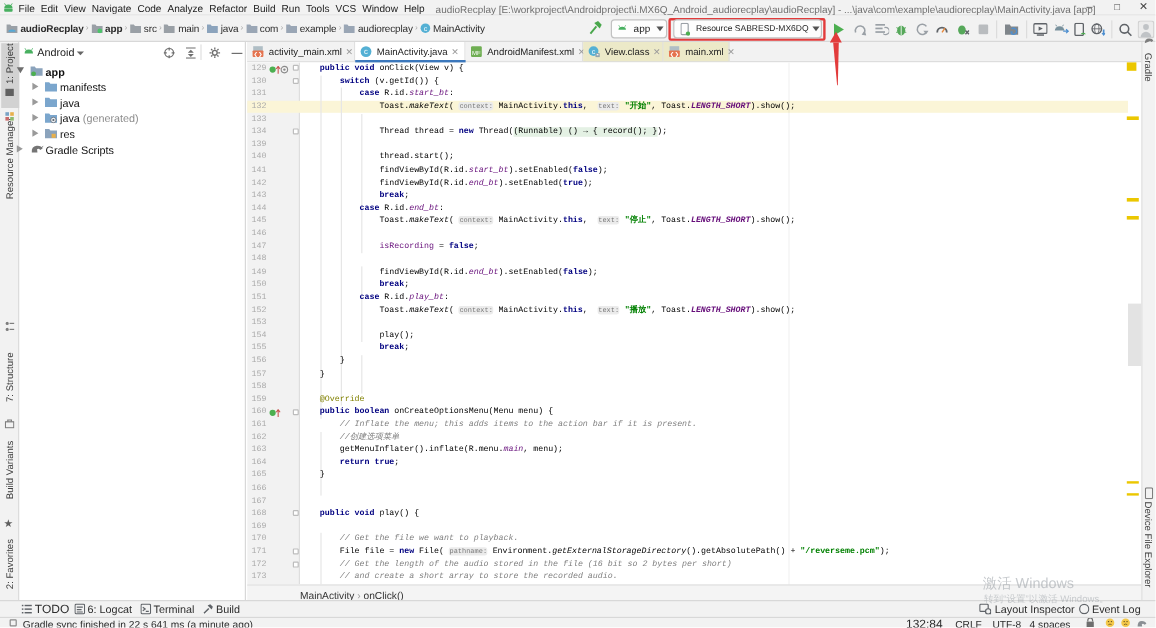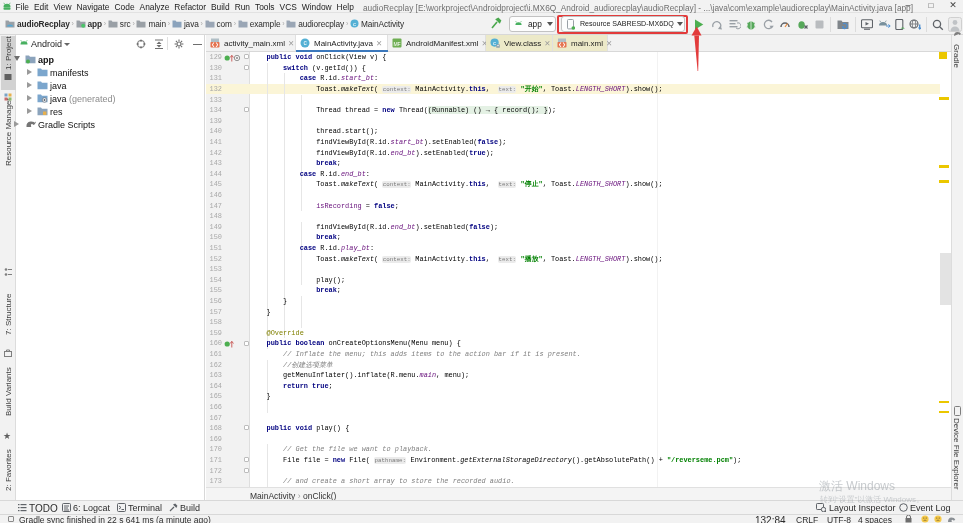--- a/index.html
+++ b/index.html
@@ -36,21 +36,21 @@
 .tab svg{flex-shrink:0}
 .tx{color:#9a9a9a;font-size:7.5px;margin-left:3px}
 
 #editor{position:absolute;left:206px;top:52px;width:745px;height:435px;background:#fff;overflow:hidden}
 #gutter{position:absolute;left:0;top:0;width:44px;height:435px;background:#f2f2f2;border-right:1px solid #dedede}
 .ln{position:absolute;left:0;width:16px;text-align:right;font:6.9px/10.6px "Liberation Mono",monospace;color:#a9a9a9}
 .cl{position:absolute;left:44px;white-space:pre;font:6.9px/10.6px "Liberation Mono",monospace;color:#000}
 .k{color:#000080;font-weight:bold}
 .s{color:#008000;font-weight:bold}
 .sf{color:#660e7a;font-style:italic}
-.cst{color:#660e7a;font-style:italic;font-weight:normal}
+.cst{color:#660e7a;font-style:italic;font-weight:bold}
 .fld{color:#660e7a}
 .m{font-style:italic}
 .c{color:#808080;font-style:italic}
 .a{color:#808000}
 .hint{background:#ebebeb;color:#787878;border-radius:2px;font-size:5.8px;font-style:normal;font-weight:normal;padding:0 0.5px}
 .fold{background:#e4f1e4}
 .ig{position:absolute;width:1px;background:#e6e6e6}
 .fbox{position:absolute;width:5px;height:5px;border:1px solid #bdbdbd;background:#fff;border-radius:1px}
 
 #bcrumb{position:absolute;left:206px;top:487px;width:745px;height:13px;background:#f4f4f4;border-top:1px solid #e0e0e0;font-size:8.5px;color:#333}
@@ -479,20 +479,21 @@
 <div class="cl" style="top:275.8px"><span style="white-space:pre">    </span><span class="a">@Override</span></div>
 <div class="cl" style="top:286.4px"><span style="white-space:pre">    </span><span class="k">public</span> <span class="k">boolean</span> onCreateOptionsMenu(Menu menu) {</div>
 <div class="cl" style="top:297.0px"><span style="white-space:pre">        </span><span class="c">// Inflate the menu; this adds items to the action bar if it is present.</span></div>
 <div class="cl" style="top:307.6px"><span style="white-space:pre">        </span><span class="c">//创建选项菜单</span></div>
 <div class="cl" style="top:318.2px"><span style="white-space:pre">        </span>getMenuInflater().inflate(R.menu.<span class="sf">main</span>, menu);</div>
 <div class="cl" style="top:328.8px"><span style="white-space:pre">        </span><span class="k">return</span> <span class="k">true</span>;</div>
 <div class="cl" style="top:339.4px"><span style="white-space:pre">    </span>}</div>
 <div class="cl" style="top:371.2px"><span style="white-space:pre">    </span><span class="k">public</span> <span class="k">void</span> play() {</div>
 <div class="cl" style="top:392.4px"><span style="white-space:pre">        </span><span class="c">// Get the file we want to playback.</span></div>
 <div class="cl" style="top:403.0px"><span style="white-space:pre">        </span>File file = <span class="k">new</span> File( <span class="hint">pathname:</span> Environment.<span class="m">getExternalStorageDirectory</span>().getAbsolutePath() + <span class="s">"/reverseme.pcm"</span>);</div>
+<div class="cl" style="top:413.6px"><span style="white-space:pre">        </span><span class="c">// Get the length of the audio stored in the file (16 bit so 2 bytes per short)</span></div>
 <div class="cl" style="top:424.2px"><span style="white-space:pre">        </span><span class="c">// and create a short array to store the recorded audio.</span></div>
 </div>
 
 <div class="abs" style="left:939px;top:52px;width:8px;height:7px;background:#ebc700"></div>
 <div class="abs" style="left:939px;top:97px;width:10px;height:2.5px;background:#ebc700"></div>
 <div class="abs" style="left:939px;top:165px;width:10px;height:2.5px;background:#ebc700"></div>
 <div class="abs" style="left:939px;top:180px;width:10px;height:2.5px;background:#ebc700"></div>
 <div class="abs" style="left:939px;top:400.5px;width:10px;height:2.5px;background:#ebc700"></div>
 <div class="abs" style="left:939px;top:410.5px;width:10px;height:2.5px;background:#ebc700"></div>
 <div class="abs" style="left:940px;top:253px;width:11px;height:52px;background:#dadada;opacity:0.75"></div>

